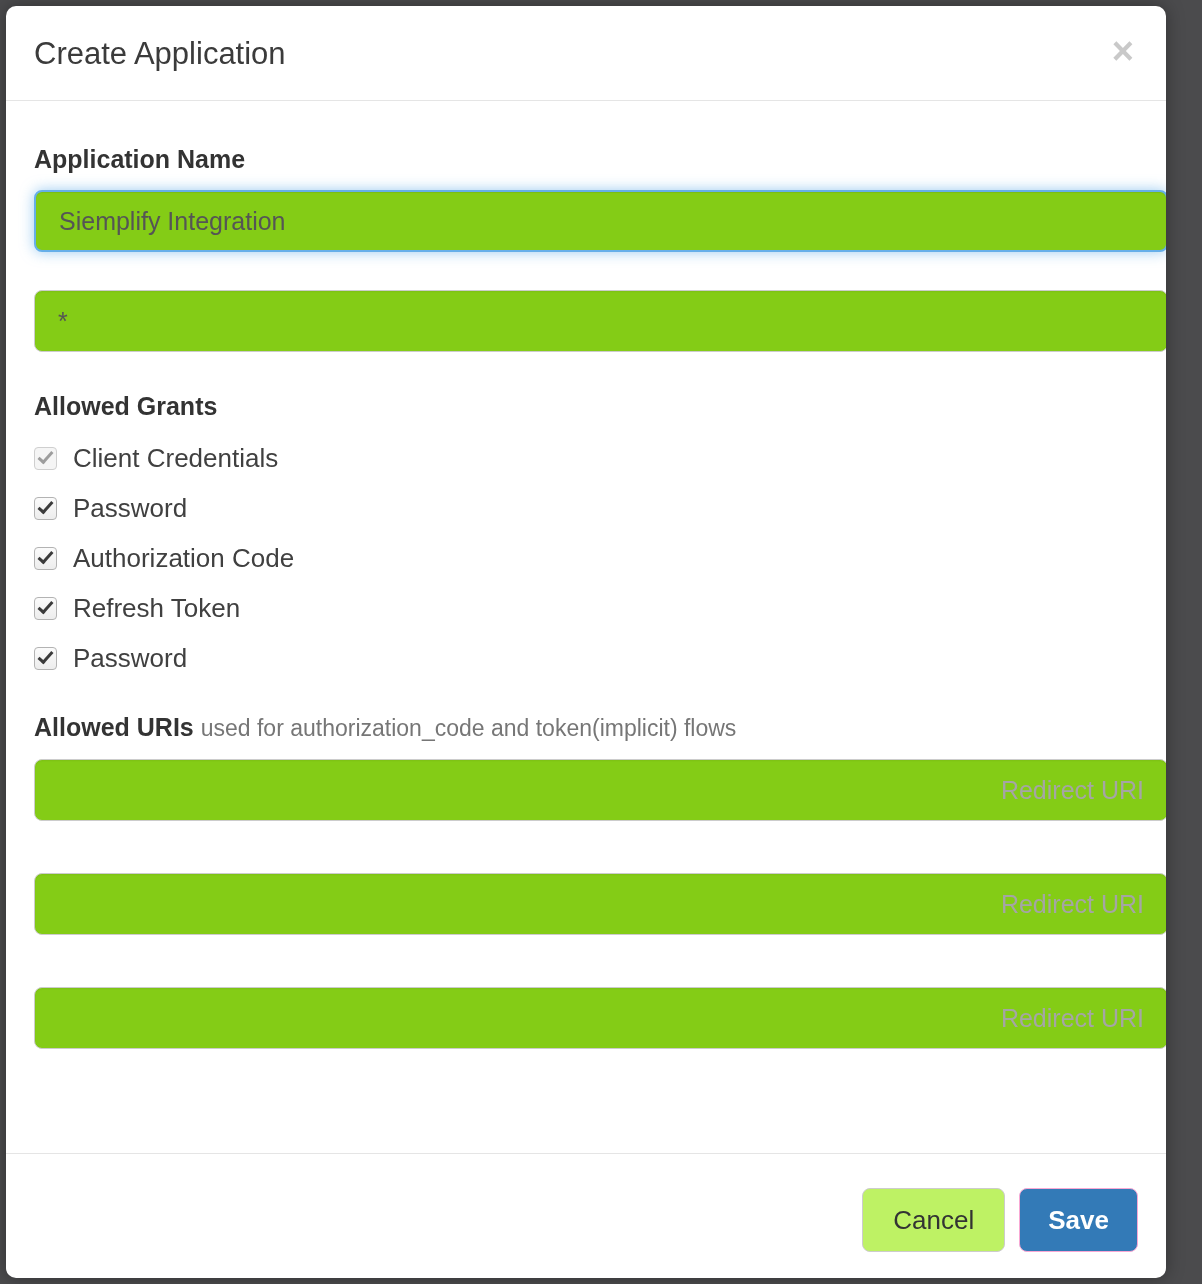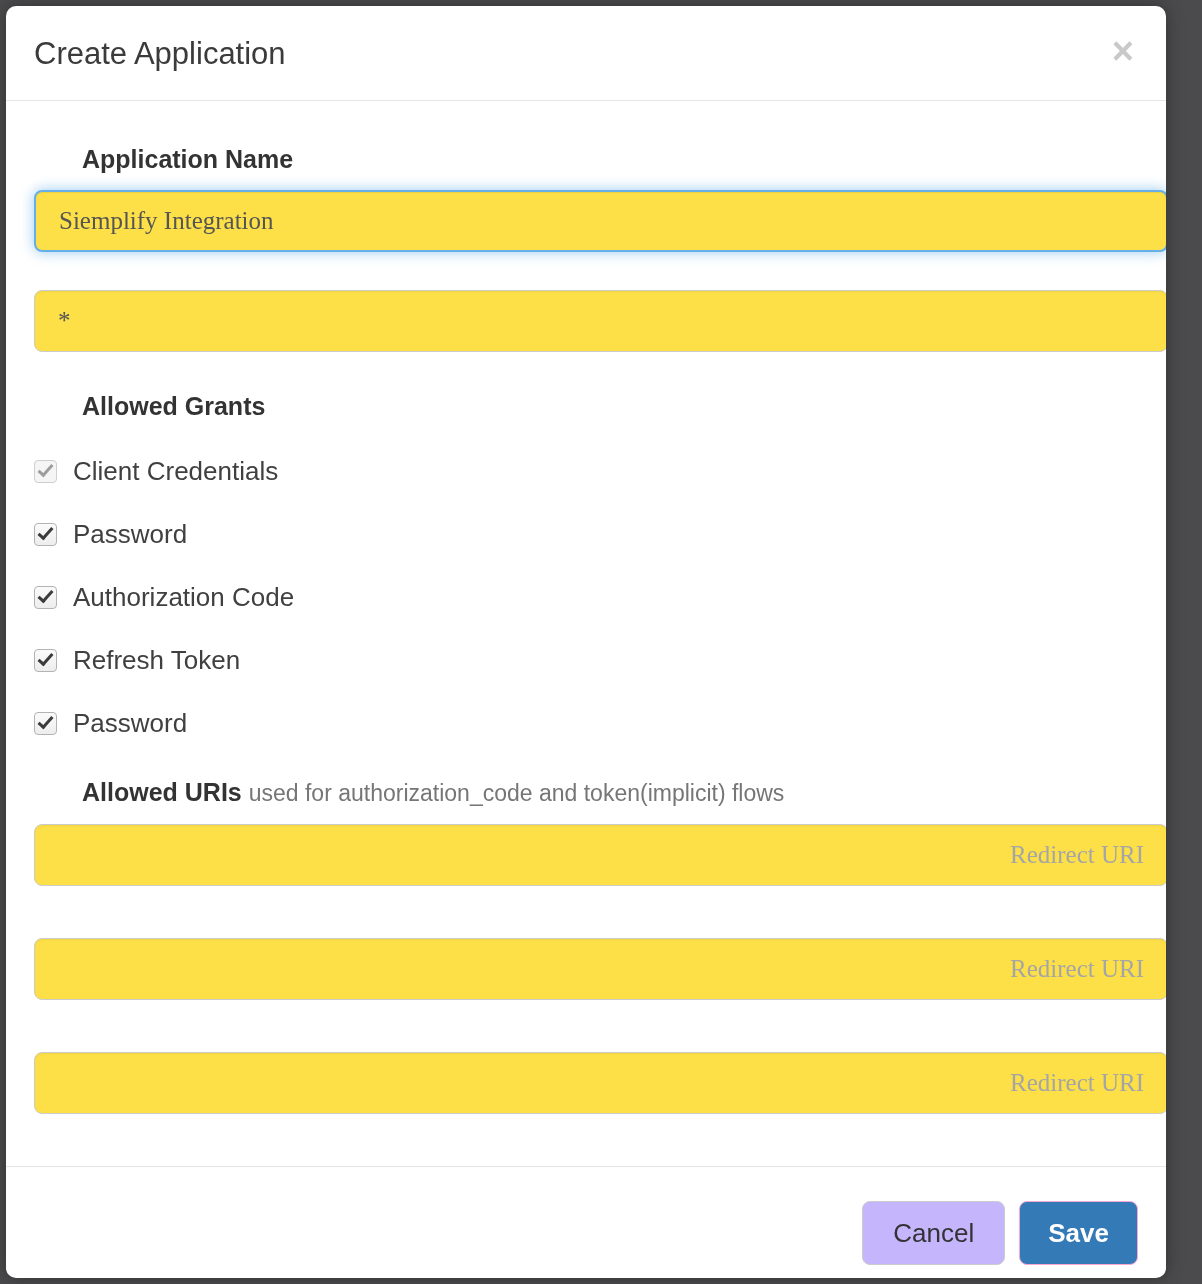--- a/index.html
+++ b/index.html
@@ -48,53 +48,52 @@
     padding: 24px 28px 0 28px;
     flex: 0 0 auto;
   }
   .form-label {
     display: block;
     font-size: 25px;
     font-weight: bold;
     color: #333333;
     line-height: 33px;
     margin-bottom: 14px;
-    margin-left: 48px;
   }
   .form-label .hint {
     font-weight: normal;
     font-size: 23px;
     color: #767676;
   }
   .group { margin-top: 38px; }
   .group-first { margin-top: 18px; }
   .text-input {
     display: block;
     width: 1134px;
     height: 62px;
     border: 1px solid #cccccc;
     border-radius: 8px;
     padding: 16px 23px;
     font-size: 25px;
     color: #555555;
-    font-family: Liberation Serif, serif;
-    background: #fde047;
+    font-family: Liberation Sans, sans-serif;
+    background: #84cc16;
     outline: none;
     box-shadow: inset 0 1px 2px rgba(0,0,0,0.06);
   }
   .text-input::placeholder { color: #a5a5a5; opacity: 1; }
   .text-input.focused {
     border: 2px solid #66afe9;
     box-shadow: inset 0 1px 1px rgba(0,0,0,0.075), 0 0 14px rgba(102,175,233,0.65);
   }
   .grants-label { margin-bottom: 6px; }
   .checkbox-row {
     display: flex;
     align-items: center;
-    margin-top: 33px;
+    margin-top: 20px;
     height: 30px;
   }
   .checkbox-box {
     width: 23px;
     height: 23px;
     border: 1px solid #b3b3b3;
     border-radius: 4px;
     background: linear-gradient(#fbfbfb, #ededed);
     position: relative;
     cursor: pointer;
@@ -139,21 +138,21 @@
   .btn {
     height: 64px;
     border-radius: 8px;
     font-size: 26px;
     font-family: "Liberation Sans", "DejaVu Sans", sans-serif;
     cursor: pointer;
     padding: 0 30px;
     line-height: 60px;
   }
   .btn-cancel {
-    background: #c4b5fd;
+    background: #bef264;
     border: 1px solid #cccccc;
     color: #333333;
   }
   .btn-save {
     background: #337ab7;
     border: 1px solid #f9a8d4;
     color: #ffffff;
     margin-left: 14px;
     padding: 0 28px;
     font-weight: bold;

